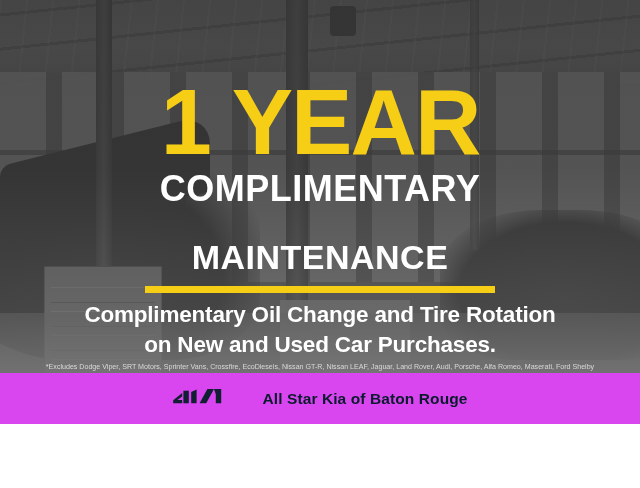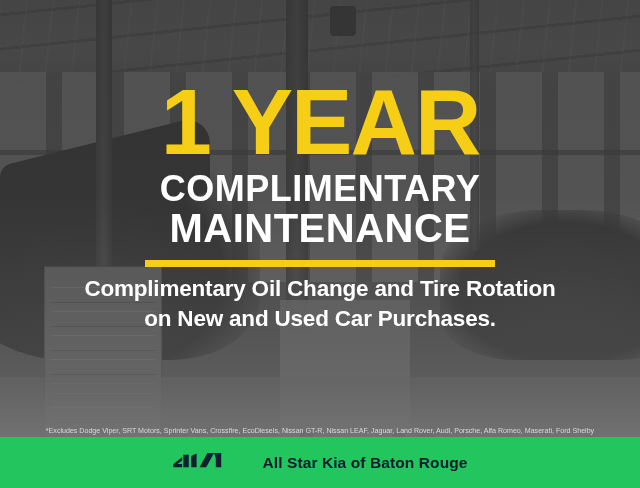--- a/index.html
+++ b/index.html
@@ -6,21 +6,21 @@
 
   html, body {
     width:640px; height:488px;
     background:#ffffff;
     font-family:"Liberation Sans", sans-serif;
     overflow:hidden;
   }
 
   .banner {
     position:relative;
-    width:640px; height:488px;
+    width:640px; height:424px;
     background:#4a4a4a;
     overflow:hidden;
   }
 
   
   .bg {
     position:absolute; inset:0 0 51px 0;
     background:#5a5a5a;
     overflow:hidden;
   }
@@ -143,26 +143,27 @@
   .headline-sub1 {
     margin-top:8px;
     font-size:36px;
     line-height:1.02;
     font-weight:bold;
     letter-spacing:.5px;
     color:#ffffff;
     white-space:nowrap;
   }
   .headline-sub2 {
-    font-size:40px;
+    font-size:34px;
     line-height:1.02;
     font-weight:bold;
     letter-spacing:.5px;
     color:#ffffff;
     white-space:nowrap;
+    margin-top:32px;
   }
 
   .rule {
     margin-top:12px;
     width:350px; height:7px;
     background:#F5CE15;
   }
 
   .offer {
     margin-top:7px;
@@ -180,21 +181,21 @@
     font-size:7.1px;
     line-height:1.62;
     color:#d9d9d9;
     text-align:center;
   }
   .disclaimer .dline { white-space:nowrap; }
 
   
   .footer {
     position:absolute; left:0; right:0; bottom:0; height:51px;
-    background:#22c55e;
+    background:#d946ef;
     display:flex; align-items:center; justify-content:center;
     gap:18px;
   }
   .kia-logo { display:block; }
   .dealer-name {
     font-size:15.5px;
     font-weight:bold;
     color:#0B1B2E;
     letter-spacing:.1px;
     white-space:nowrap;

